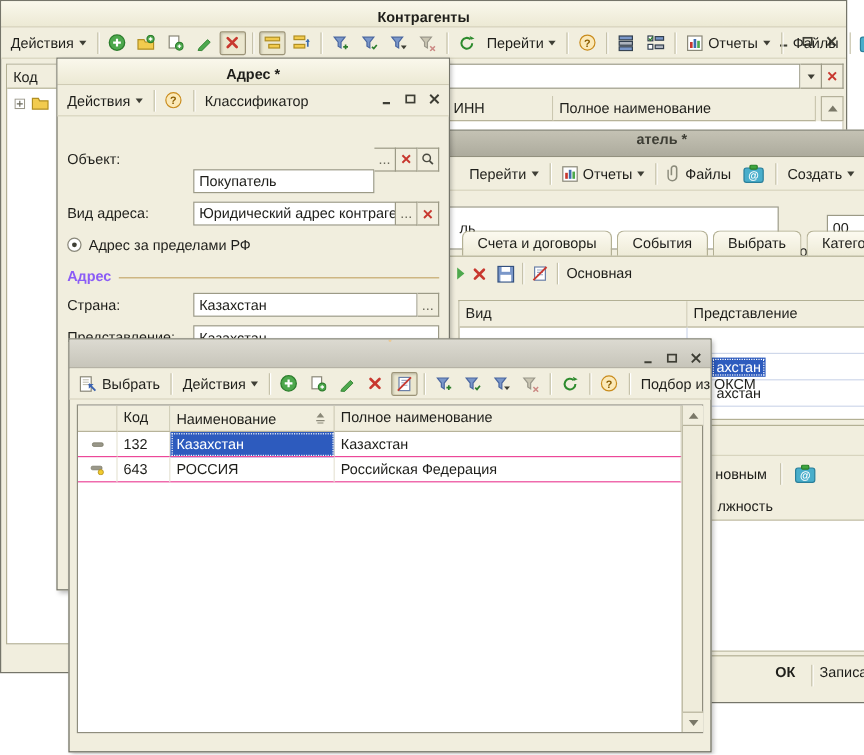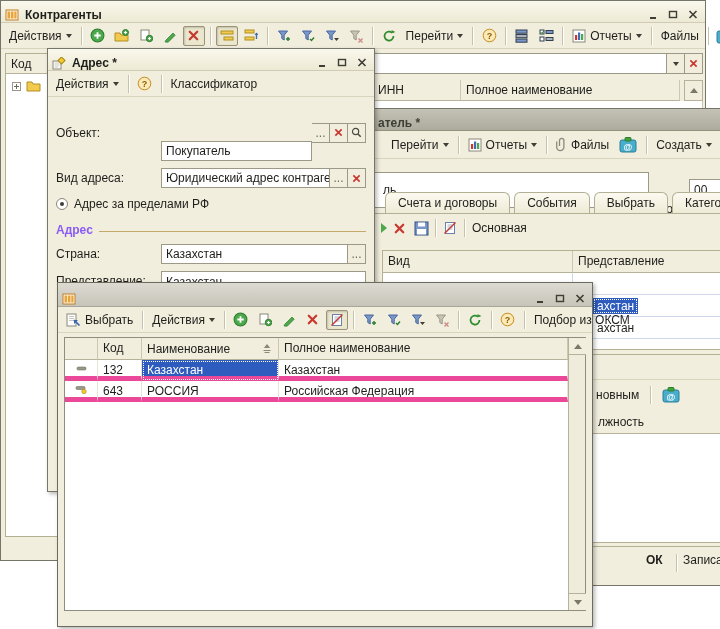--- a/index.html
+++ b/index.html
@@ -5,22 +5,22 @@
   * { box-sizing: border-box; }
   html,body { margin:0; padding:0; background:#fff; }
   #screen {
     position:relative; width:720px; height:629px; overflow:hidden;
     font-family:"Liberation Sans", sans-serif; font-size:12px; color:#1e1e1a;
     background:#ffffff;
   }
   .window { position:absolute; background:#F1EEDE; border:1px solid #75756A; }
   .shadow { box-shadow:2px 2px 4px rgba(0,0,0,.28); }
 
-  .titlebar { height:22px; display:flex; align-items:flex-end; padding:0 4px; gap:6px;
-              font-weight:bold; white-space:nowrap; }
+  .titlebar { height:22px; display:flex; align-items:center; padding:0 4px; gap:6px;
+              font-weight:bold; white-space:nowrap;flex-direction:column; }
   .tb-beige { background:linear-gradient(#FAF8EC,#ECE9D4); border-bottom:1px solid #CFCBB4; }
   .tb-gray  { background:linear-gradient(#DCDAD1,#C7C5BA); border-bottom:1px solid #A8A69A; }
   .tb-dgray { background:linear-gradient(#C4C2B4,#ADAB9D); border-bottom:1px solid #93917F; color:#3E3E35; }
   .winbtns { margin-left:auto; display:flex; gap:3px; }
   .winbtn { width:17px; height:15px; display:flex; align-items:center; justify-content:center; }
 
   .toolbar { display:flex; align-items:center; gap:2px; padding:2px 4px; height:26px;
              background:#F1EEDE; border-bottom:1px solid #D8D4BE; white-space:nowrap; }
   .sep { width:1px; height:18px; background:#C6C2AA; box-shadow:1px 0 0 #fff; margin:0 3px; flex:none; }
   .tbtn { display:inline-flex; align-items:center; gap:4px; padding:2px 4px; border-radius:2px; }
@@ -55,21 +55,21 @@
             border-bottom:5px solid #7A7868; }
   .tri-down { width:0; height:0; border-left:4px solid transparent; border-right:4px solid transparent;
             border-top:5px solid #7A7868; }
 
   
   .ctable { position:absolute; left:6px; top:54px; width:522px; bottom:15px;
             border:1px solid #8F8D7D; background:#fff; display:flex; }
   .cmain { flex:1; display:flex; flex-direction:column; overflow:hidden; }
   .chead, .crow { display:flex; flex:none; }
   .chead > div { height:22px; }
-  .crow > div { height:21px; border-bottom:5px solid #ec4899; border-right:1px solid #E7E4D6;
+  .crow > div { height:21px; border-bottom:1px solid #ec4899; border-right:1px solid #E7E4D6;
                 padding:3px 5px; white-space:nowrap; overflow:hidden; }
   .c-mark { width:33px; flex:none; display:flex; align-items:center; justify-content:center; }
   .c-code { width:44px; flex:none; }
   .c-name { width:137px; flex:none; }
   .c-full { flex:1; }
   .selcell { background:#2D5BBE; color:#fff; outline:1px dotted #fff; outline-offset:-2px; }
   .cscroll { width:17px; flex:none; background:#EFECDB; border-left:1px solid #B5B19A;
              display:flex; flex-direction:column; justify-content:space-between; }
 
   .abs { position:absolute; }

